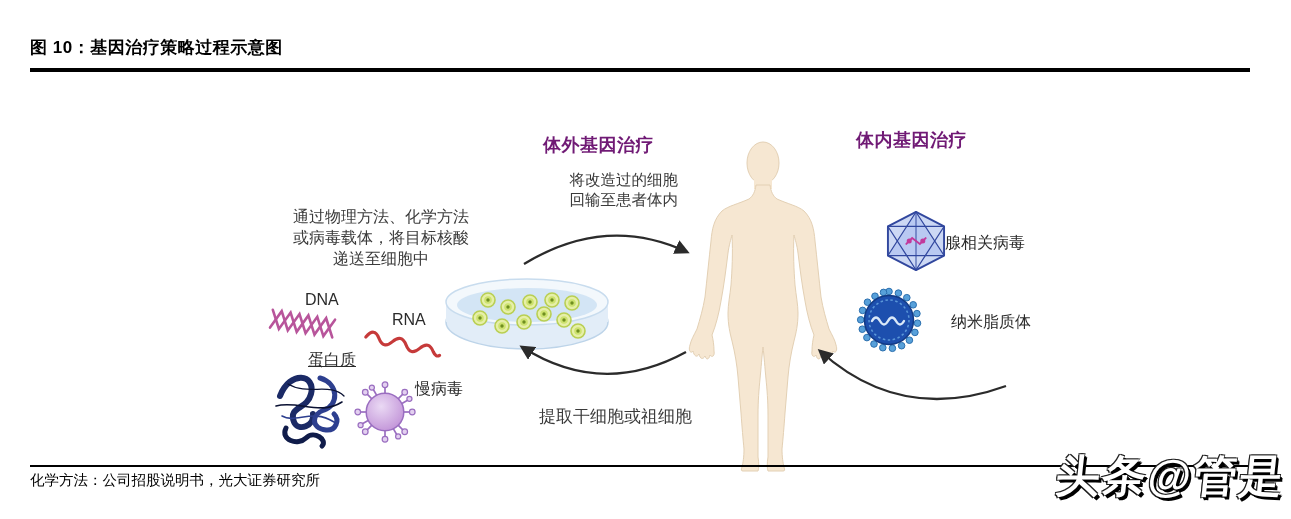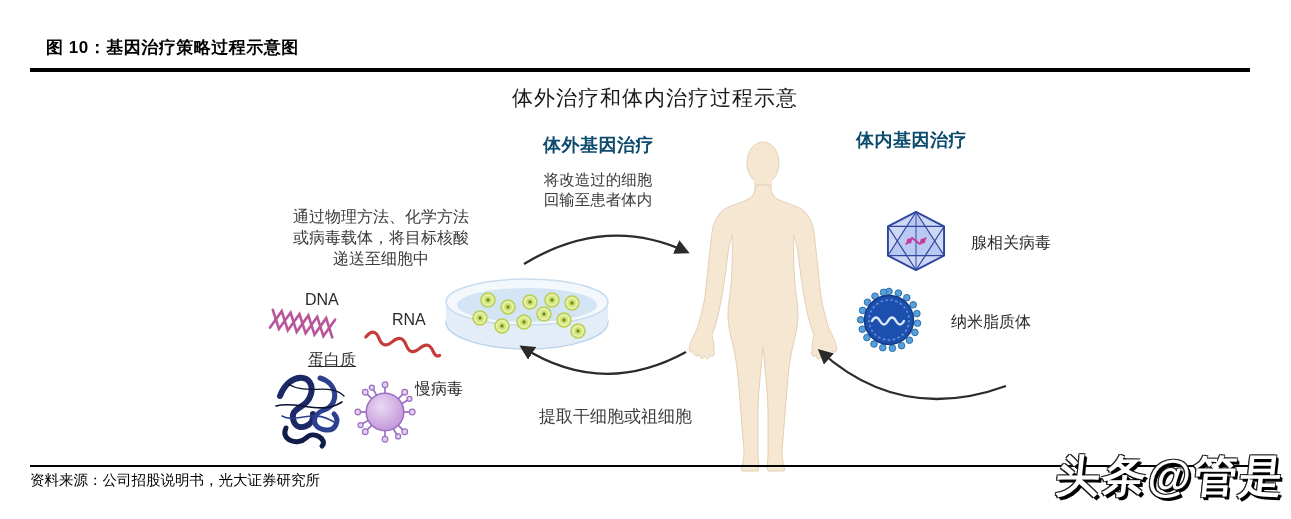--- a/index.html
+++ b/index.html
@@ -1,63 +1,62 @@
 <!DOCTYPE html>
 <html><head>
 <meta charset="utf-8">
 <style>
   html,body{margin:0;padding:0;background:#fff;}
   .page{
     position:relative;width:1291px;height:519px;background:#ffffff;overflow:hidden;
     font-family:"Liberation Sans","DejaVu Sans",sans-serif;color:#111;
   }
   .abs{position:absolute;}
-  .figure-title{left:30px;top:36px;font-size:17px;font-weight:bold;color:#000;letter-spacing:.5px;margin-left:16px;}
+  .figure-title{left:30px;top:36px;font-size:17px;font-weight:bold;color:#000;letter-spacing:.5px;}
   .title-rule{left:30px;top:68px;width:1220px;height:4px;background:#000;}
   .diagram-title{left:410px;top:84px;width:490px;text-align:center;font-size:21px;
     font-family:"Liberation Serif","DejaVu Serif",serif;color:#1a1a1a;letter-spacing:1px;}
-  .section-header{font-size:18px;font-weight:bold;color:#0c4a6e;letter-spacing:.5px;}
+  .section-header{font-size:18px;font-weight:bold;color:#701a75;letter-spacing:.5px;}
   .note{font-size:15.5px;color:#3a3a3a;line-height:1.32;white-space:pre-line;text-align:center;}
   .label{font-size:16px;color:#2b2b2b;}
   .src-rule{left:30px;top:465px;width:1228px;height:2px;background:#000;}
   .source-text{left:30px;top:471px;font-size:14.5px;color:#000;}
   .watermark{
     right:6px;top:447px;font-size:44px;font-weight:bold;color:#ffffff;letter-spacing:2px;
     transform:skewX(-6deg);
     text-shadow:3px 3px 0 #000,-1px -1px 0 #222,1px -1px 0 #222,-1px 1px 0 #222,2px 2px 0 #000;
     z-index:5;
   }
   svg{display:block;}
 </style>
 </head>
 <body>
 
 <div class="page">
 
   <div class="abs figure-title">图 10：基因治疗策略过程示意图</div>
   <div class="abs title-rule"></div>
 
-  <div class="abs diagram-title">体外治疗和体内治疗过程示意</div>
 
   <div class="abs section-header" style="left:543px;top:133px;">体外基因治疗</div>
   <div class="abs section-header" style="left:856px;top:128px;">体内基因治疗</div>
 
-  <div class="abs note" style="left:518px;top:170px;width:160px;">将改造过的细胞
+  <div class="abs note" style="left:518px;top:170px;width:160px;text-align:right;">将改造过的细胞
 回输至患者体内</div>
   <div class="abs note" style="left:274px;top:206px;width:214px;font-size:16px;">通过物理方法、化学方法
 或病毒载体，将目标核酸
 递送至细胞中</div>
   <div class="abs note" style="left:528px;top:406px;width:175px;font-size:17px;">提取干细胞或祖细胞</div>
 
   <div class="abs label" style="left:305px;top:291px;">DNA</div>
   <div class="abs label" style="left:392px;top:311px;">RNA</div>
   <div class="abs label" style="left:308px;top:350px;text-decoration:underline;">蛋白质</div>
   <div class="abs label" style="left:415px;top:379px;">慢病毒</div>
 
-  <div class="abs label" style="left:971px;top:233px;">腺相关病毒</div>
+  <div class="abs label" style="left:945px;top:233px;">腺相关病毒</div>
   <div class="abs label" style="left:927px;top:312px;margin-left:24px;">纳米脂质体</div>
 
   <svg class="abs" style="left:268px;top:303px;" width="74" height="42" viewBox="0 0 74 42">
     <g transform="rotate(9 37 21)" stroke="#b8559b" stroke-width="2.6" fill="none" stroke-linecap="round">
       <path d="M3 12 L12 30 L21 12 L30 30 L39 12 L48 30 L57 12 L66 30"></path>
       <path d="M3 30 L12 12 L21 30 L30 12 L39 30 L48 12 L57 30 L66 12"></path>
     </g>
   </svg>
 
   <svg class="abs" style="left:360px;top:330px;" width="82" height="46" viewBox="0 0 82 46">
@@ -271,17 +270,17 @@
       <marker id="ah" viewBox="0 0 10 10" refX="8" refY="5" markerWidth="6.5" markerHeight="6.5" orient="auto">
         <path d="M0,0 L10,5 L0,10 z" fill="#2b2b2b"></path>
       </marker>
     </defs>
     <path d="M 524 264 Q 606 214 687 252" stroke="#2b2b2b" stroke-width="2.3" fill="none" marker-end="url(#ah)"></path>
     <path d="M 686 352 Q 602 398 522 347" stroke="#2b2b2b" stroke-width="2.3" fill="none" marker-end="url(#ah)"></path>
     <path d="M 1006 386 Q 901 424 820 351" stroke="#2b2b2b" stroke-width="2.3" fill="none" marker-end="url(#ah)"></path>
   </svg>
 
   <div class="abs src-rule"></div>
-  <div class="abs source-text">资料来源：公司招股说明书，光大证券研究所</div>
+  <div class="abs source-text">化学方法：公司招股说明书，光大证券研究所</div>
 
   <div class="abs watermark">头条@管是</div>
 
 </div>
 
 </body></html>

